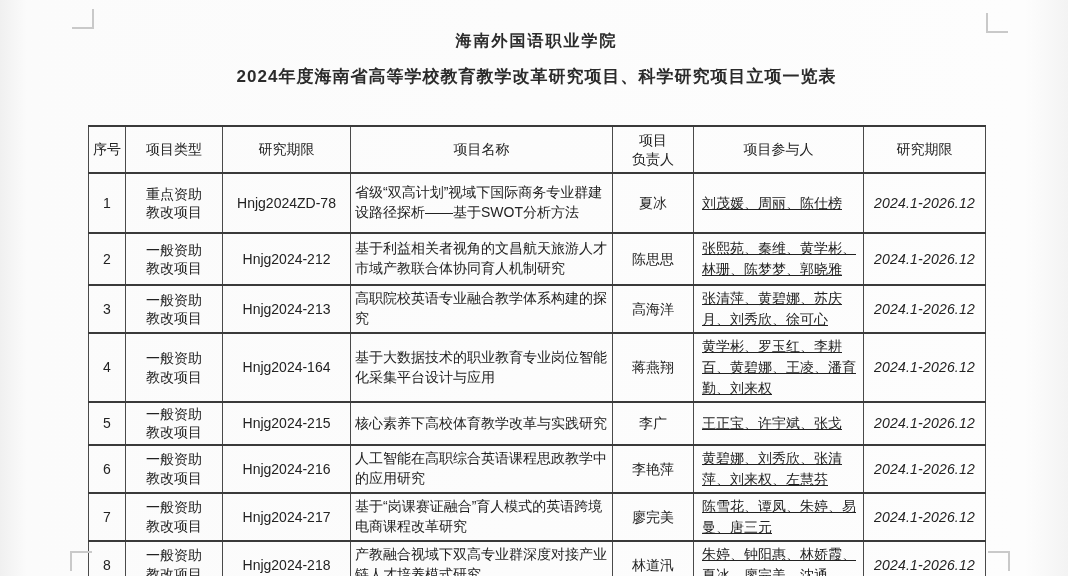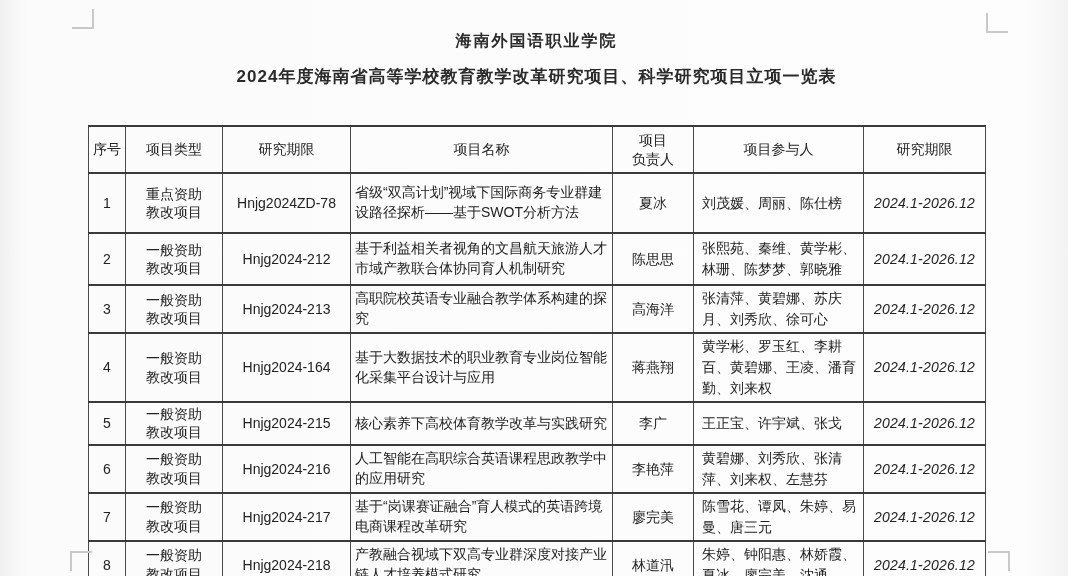--- a/index.html
+++ b/index.html
@@ -39,21 +39,21 @@
   tbody tr:nth-child(1){height:60px;}
   tbody tr:nth-child(2){height:52px;}
   tbody tr:nth-child(3){height:46px;}
   tbody tr:nth-child(4){height:58px;}
   tbody tr:nth-child(5){height:40px;}
   tbody tr:nth-child(6){height:42px;}
   tbody tr:nth-child(7){height:42px;}
   tbody tr:nth-child(8){height:45px;}
   td.cell-type{white-space:pre-line;}
   td.cell-name{text-align:left;padding-right:5px;line-height:1.4;}
-  td.cell-members{text-align:left;padding-left:8px;padding-right:6px;line-height:1.5;}
+  td.cell-members{text-align:left;padding-left:8px;padding-right:6px;line-height:1.5;text-decoration:underline;}
   td.cell-period{letter-spacing:0.2px;font-style:italic;}
   .corner{position:absolute;width:20px;height:18px;border:0 solid #c9c9c9;}
   .corner-tl{left:72px;top:9px;border-right-width:2px;border-bottom-width:2px;}
   .corner-tr{left:986px;top:13px;border-left-width:2px;border-bottom-width:2px;}
   .corner-bl{left:70px;top:551px;border-left-width:2px;border-top-width:2px;}
   .corner-br{left:988px;top:551px;border-right-width:2px;border-top-width:2px;}
 </style>
 </head>
 <body>
 

